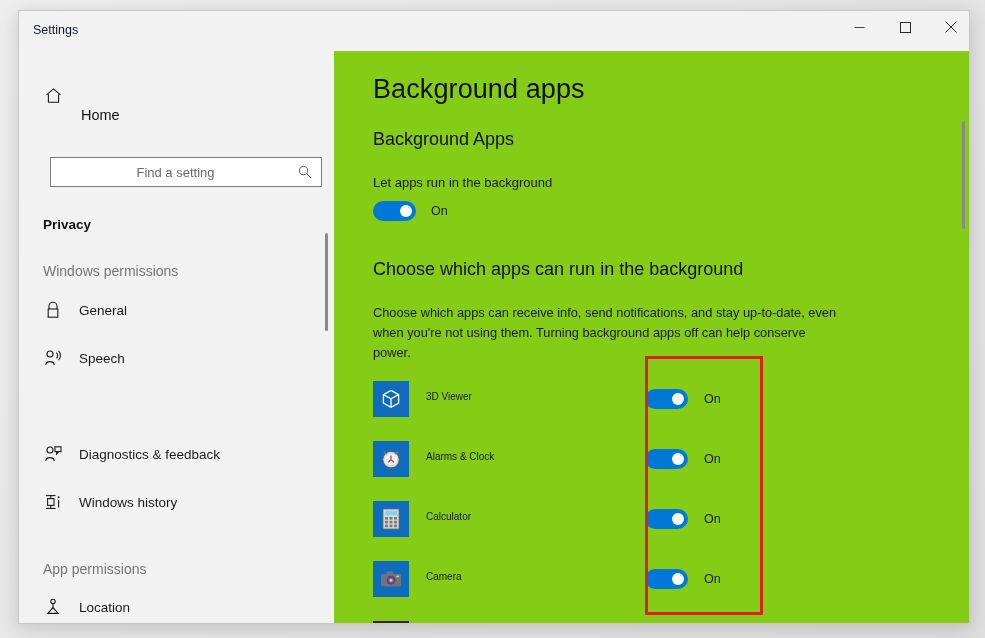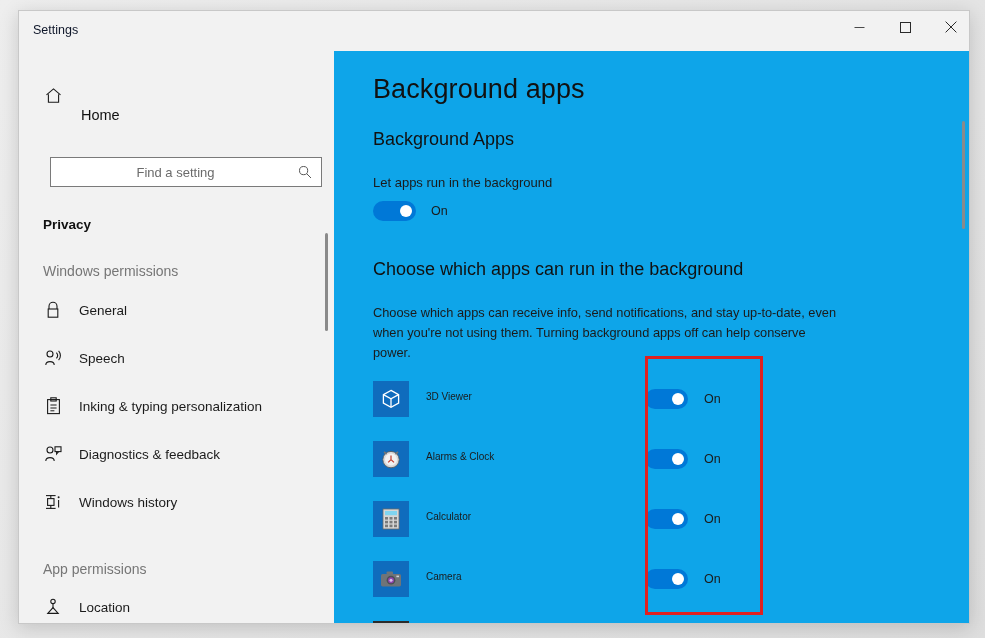--- a/index.html
+++ b/index.html
@@ -162,21 +162,21 @@
   }
   .nav-icon { width: 20px; display: flex; justify-content: center; }
 
   
   #main {
     position: absolute;
     left: 315px;
     top: 40px;
     width: 635px;
     height: 572px;
-    background: #0ea5e9;
+    background: #84cc16;
     overflow: hidden;
   }
   #main-scroll-thumb {
     position: absolute;
     right: 4px;
     top: 70px;
     width: 3px;
     height: 108px;
     background: #8a8a8a;
     border-radius: 2px;
@@ -373,32 +373,20 @@
         <svg width="18" height="18" viewBox="0 0 18 18">
           <circle cx="6" cy="5" r="3" fill="none" stroke="#1b1b1b" stroke-width="1.1"></circle>
           <path d="M1.8 16 C1.8 11.5 10.2 11.5 10.2 16" fill="none" stroke="#1b1b1b" stroke-width="1.1"></path>
           <path d="M12.4 3.6 A4.4 4.4 0 0 1 12.4 9.4" fill="none" stroke="#1b1b1b" stroke-width="1.1"></path>
           <path d="M14.6 1.8 A7 7 0 0 1 14.6 11.2" fill="none" stroke="#1b1b1b" stroke-width="1.1"></path>
         </svg>
       </span>
       <span class="label">Speech</span>
     </div>
 
-    <div class="nav-item" style="top:334px">
-      <span class="nav-icon">
-        <svg width="15" height="18" viewBox="0 0 15 18">
-          <rect x="1.6" y="2.6" width="11.8" height="14" fill="none" stroke="#1b1b1b" stroke-width="1.1"></rect>
-          <rect x="4.8" y="0.8" width="5.4" height="3.2" fill="none" stroke="#1b1b1b" stroke-width="1.1"></rect>
-          <line x1="4.4" y1="8" x2="10.6" y2="8" stroke="#1b1b1b" stroke-width="1"></line>
-          <line x1="4.4" y1="11" x2="10.6" y2="11" stroke="#1b1b1b" stroke-width="1"></line>
-          <line x1="4.4" y1="13.8" x2="8.4" y2="13.8" stroke="#1b1b1b" stroke-width="1"></line>
-        </svg>
-      </span>
-      <span class="label">Inking &amp; typing personalization</span>
-    </div>
 
     <div class="nav-item" style="top:382px">
       <span class="nav-icon">
         <svg width="18" height="18" viewBox="0 0 18 18">
           <circle cx="6" cy="5" r="3" fill="none" stroke="#1b1b1b" stroke-width="1.1"></circle>
           <path d="M1.8 16 C1.8 11.5 10.2 11.5 10.2 16" fill="none" stroke="#1b1b1b" stroke-width="1.1"></path>
           <rect x="11" y="1.8" width="6" height="4.8" fill="none" stroke="#1b1b1b" stroke-width="1.1"></rect>
           <path d="M12.6 6.6 L12.6 9 L14.6 6.6" fill="none" stroke="#1b1b1b" stroke-width="1.1"></path>
         </svg>
       </span>

